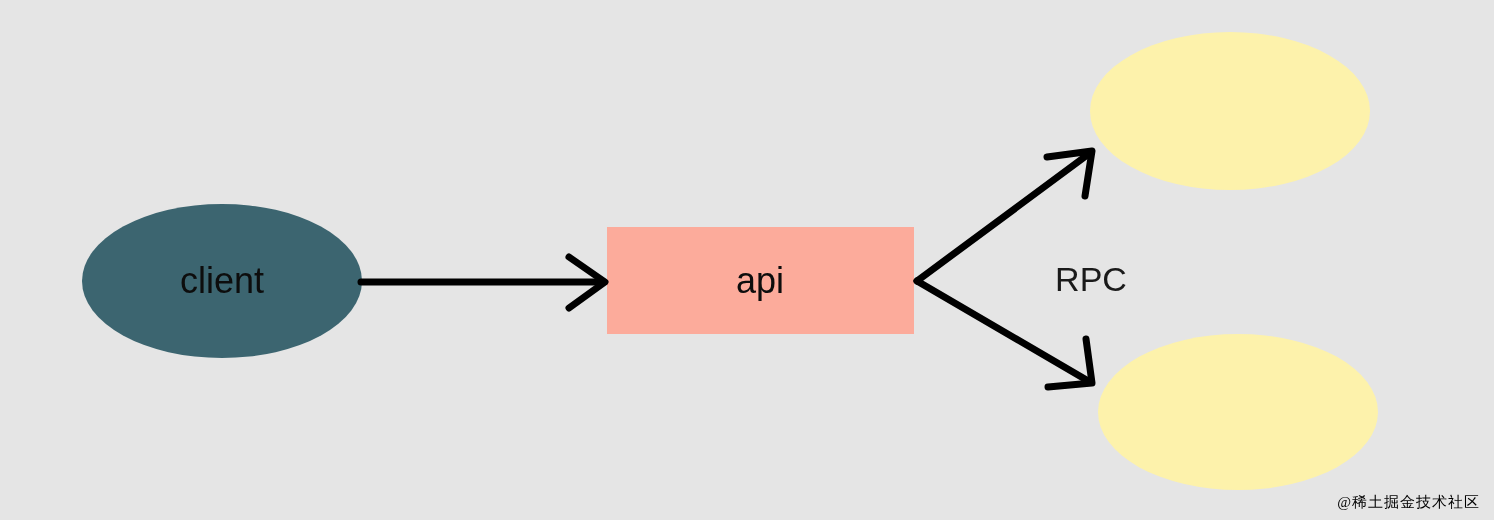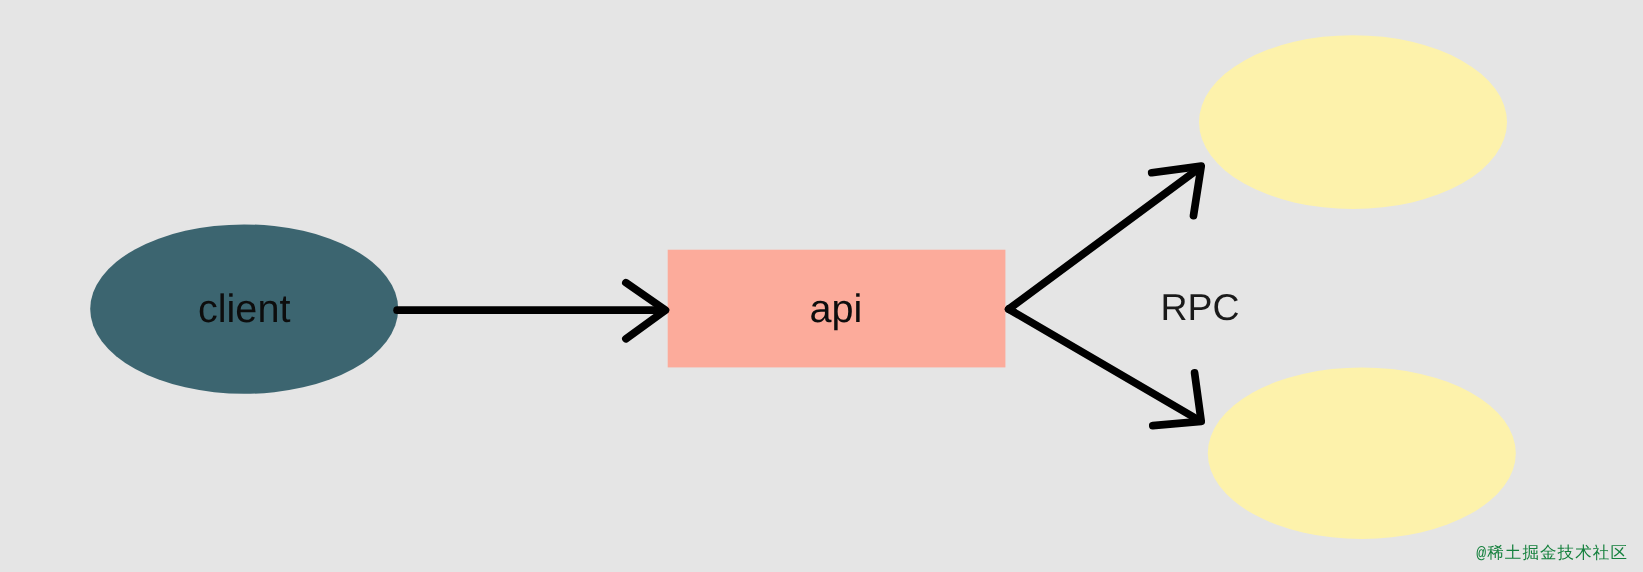--- a/index.html
+++ b/index.html
@@ -34,23 +34,23 @@
     font-family: "Liberation Sans", sans-serif;
     font-size: 34px;
     fill: #1a1a1a;
     text-anchor: middle;
     dominant-baseline: middle;
   }
   .watermark {
     position: absolute;
     right: 14px;
     bottom: 8px;
-    font-family: Liberation Mono, monospace;
+    font-family: Liberation Serif, serif;
     font-size: 15px;
-    color: #15803d;
+    color: #000000;
     letter-spacing: 1px;
     user-select: none;
     white-space: nowrap;
   }
   .edge-line {
     stroke: #000000;
     stroke-width: 7;
     stroke-linecap: round;
     stroke-linejoin: round;
     fill: none;

